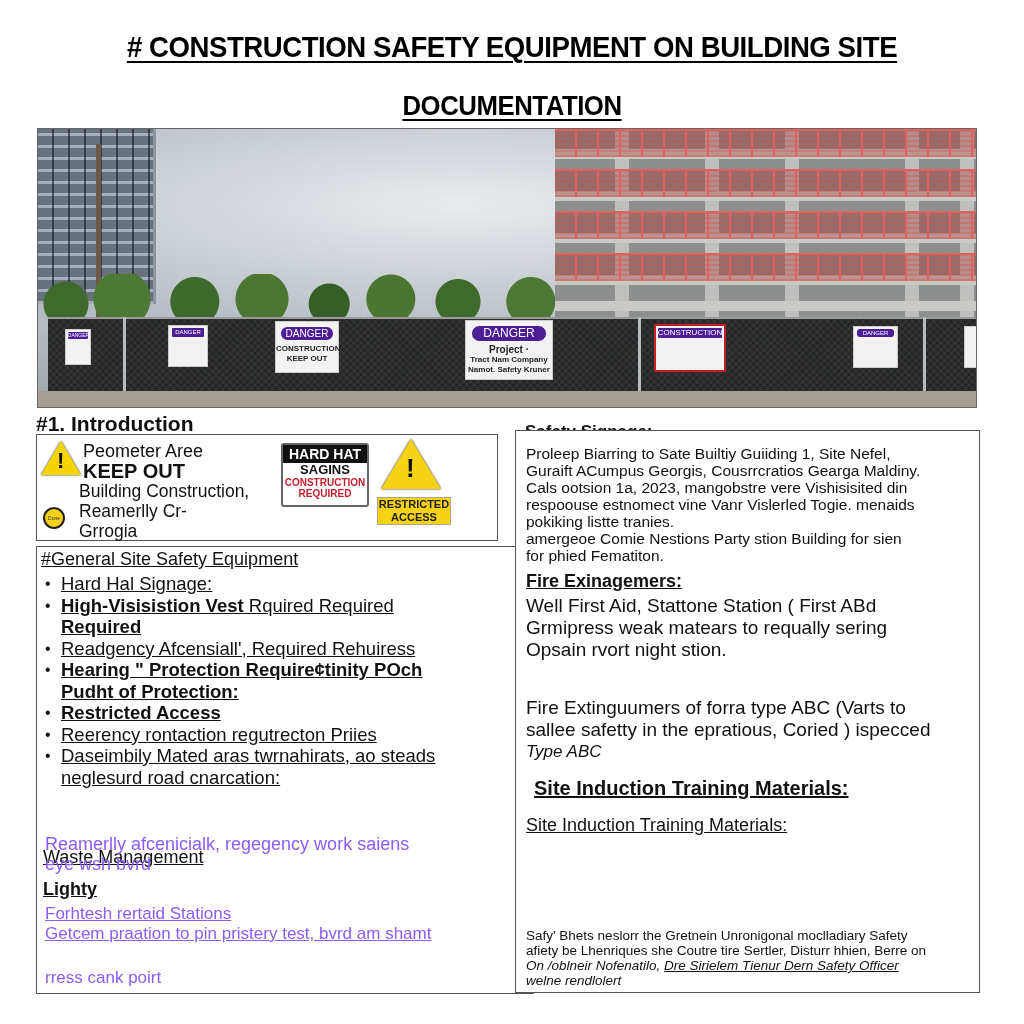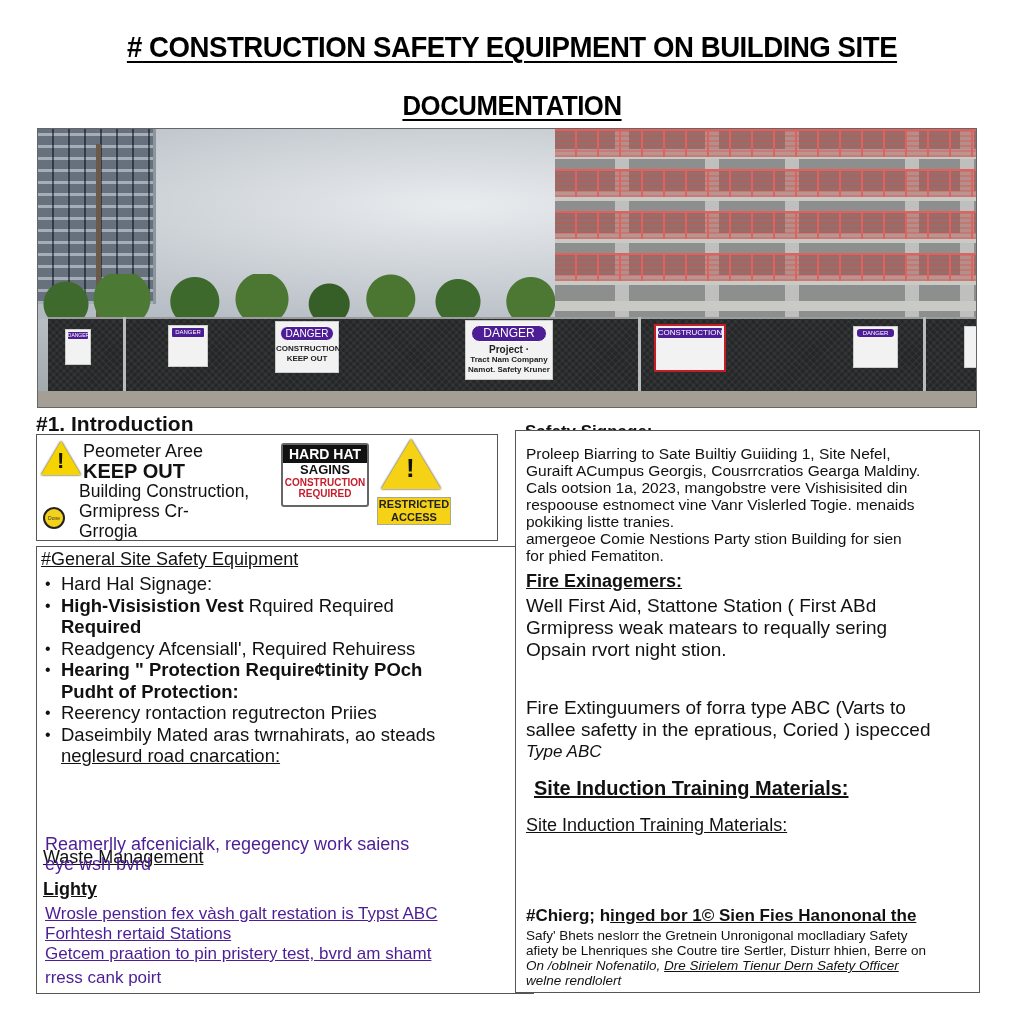--- a/index.html
+++ b/index.html
@@ -47,27 +47,27 @@
   .hardhat .top { display:block; background:#111; color:#fff; font-size:14px; line-height:18px; }
   .hardhat .mid { display:block; color:#111; font-size:13px; line-height:14px; }
   .hardhat .red { display:block; color:#c41d2c; font-size:10px; line-height:11px; }
   .restricted { position:absolute; left:338px; top:4px; width:72px; height:66px; }
   .restricted .tri { position:absolute; left:6px; top:0; width:0; height:0; border-left:30px solid transparent; border-right:30px solid transparent; border-bottom:50px solid #f5d215; filter:drop-shadow(0 0 1px #222); }
   .restricted .tri span { position:absolute; left:-5px; top:14px; font-size:26px; font-weight:bold; color:#111; }
   .restricted .lbl { position:absolute; left:2px; top:58px; width:72px; background:#f5d215; border:1px solid #aa8; font-size:11px; font-weight:bold; line-height:13px; text-align:center; color:#222; }
 
   .gen-box { left:36px; top:546px; width:498px; height:448px; }
   .gen-head { position:absolute; left:4px; top:2px; font-size:18px; text-decoration:underline; color:#111; }
-  .bullets { position:absolute; left:6px; top:26px; width:450px; margin:0; padding:0; list-style:none; }
+  .bullets { position:absolute; left:6px; top:26px; width:450px; margin:0; padding:0; list-style:none;text-decoration:underline; }
   .bullets li { position:relative; padding-left:18px; font-size:18.5px; line-height:21.5px; color:#111; }
   .bullets li::before { content:"•"; position:absolute; left:2px; top:0; font-size:16px; }
   .bullets li b { font-weight:bold; }
   .bullets li.u .tail { text-decoration:underline; }
   .sub-head { position:absolute; left:6px; font-size:18px; text-decoration:underline; color:#111; }
-  .para { position:absolute; left:8px; width:450px; font-size:18px; line-height:20px; color:#4c1d95; }
+  .para { position:absolute; left:8px; width:450px; font-size:18px; line-height:20px; color:#8b5cf6; }
   .para.und span { display:block; text-decoration:underline; }
 
   .right-box { left:515px; top:430px; width:465px; height:563px; border-left:1px solid #555; }
   .r-head { position:absolute; left:10px; font-size:17px; font-weight:bold; text-decoration:underline; color:#111; }
   .r-para { position:absolute; left:10px; width:450px; color:#111; }
   .r-para.small { font-size:15.5px; line-height:17px; }
   .r-para.med { font-size:19px; line-height:22px; }
   .r-para.tiny { font-size:13.5px; line-height:15px; }
   .r-para i { }
   .r-sub { position:absolute; left:10px; font-size:18px; text-decoration:underline; color:#111; }
@@ -135,21 +135,21 @@
 <div class="box intro-box">
   <div class="warn-tri">
       <span>!</span>
     </div>
   <div class="intro-lines">
     <span class="l1">Peometer Aree</span>
     <span class="l2">KEEP OUT</span>
   </div>
   <div class="intro-lines2">
     <span>Building Construction,</span>
-    <span>Grmipress Cr-</span>
+    <span>Reamerlly Cr-</span>
     <span>Grrogia</span>
   </div>
   <div class="yellow-badge">Done</div>
   <div class="hardhat">
     <span class="top">HARD HAT</span>
     <span class="mid">SAGINS</span>
     <span class="red">CONSTRUCTION</span>
     <span class="red">REQUIRED</span>
   </div>
   <div class="restricted">
@@ -163,31 +163,31 @@
   </div>
 </div>
 
 <div class="box gen-box">
   <div class="gen-head">#General Site Safety Equipment</div>
   <ul class="bullets">
     <li><span>Hard Hal Signage:</span></li>
     <li><b>High-Visisistion Vest</b><span> Rquired Required</span><br><b>Required</b></li>
     <li><span>Readgency Afcensiall', Required Rehuiress</span></li>
     <li><b>Hearing " Protection Require¢tinity POch</b><br><b>Pudht of Protection:</b></li>
+    <li><b>Restricted Access</b></li>
     <li><span>Reerency rontaction regutrecton Priies</span></li>
     <li class="u"><span>Daseimbily Mated aras twrnahirats, ao steads</span><br><span class="tail">neglesurd road cnarcation:</span></li>
   </ul>
   <div class="sub-head" style="top:260px;margin-top:40px;">Waste Management</div>
   <div class="para" style="top:287px;">
     <div>Reamerlly afcenicialk, regegency work saiens</div>
     <div>eye wsh bvrd</div>
   </div>
   <div class="sub-head" style="top:332px;font-weight:bold;">Lighty</div>
   <div class="para und" style="top:357px;font-size:17px;">
-    <span>Wrosle penstion fex vàsh galt restation is Typst ABC</span>
     <span>Forhtesh rertaid Stations</span>
     <span>Getcem praation to pin pristery test, bvrd am shamt</span>
   </div>
   <div class="para" style="top:421px;font-size:17px;">rress cank poirt</div>
 </div>
 
 <div class="r-head" style="left:525px;top:422px;">Safety Signage:</div>
 <div class="box right-box">
   <div class="r-para small" style="top:14px;">
     <div>Proleep Biarring to Sate Builtiy Guiiding 1, Site Nefel,</div>
@@ -204,22 +204,19 @@
     <div>Grmipress weak matears to requally sering</div>
     <div>Opsain rvort night stion.</div>
   </div>
   <div class="r-para med" style="top:266px;">
     <div>Fire Extinguumers of forra type ABC (Varts to</div>
     <div>sallee safetty in the epratious, Coried ) ispecced</div>
     <div style="font-size:17px;"><i>Type ABC</i></div>
   </div>
   <div class="r-head" style="left:18px;top:346px;font-size:20px;">Site Induction Training Materials:</div>
   <div class="r-sub" style="top:384px;">Site Induction Training Materials:</div>
-  <div class="r-para" style="top:475px;font-size:17px;font-weight:bold;">
-    <span>#Chierg; h</span><span style="text-decoration:underline;">inged bor 1© Sien Fies Hanononal the</span>
-  </div>
   <div class="r-para tiny" style="top:497px;">
     <div>Safy' Bhets neslorr the Gretnein Unronigonal moclladiary Safety</div>
     <div>afiety be Lhenriques she Coutre tire Sertler, Disturr hhien, Berre on</div>
     <div><i>On /oblneir Nofenatilo, </i><i style="text-decoration:underline;">Dre Sirielem Tienur Dern Safety Officer</i></div>
     <div><i>welne rendlolert</i></div>
   </div>
 </div>
 
 </body></html>

